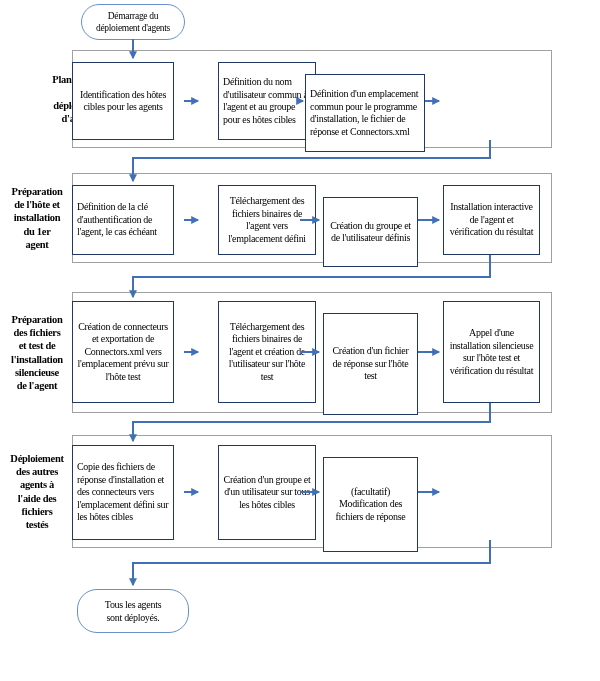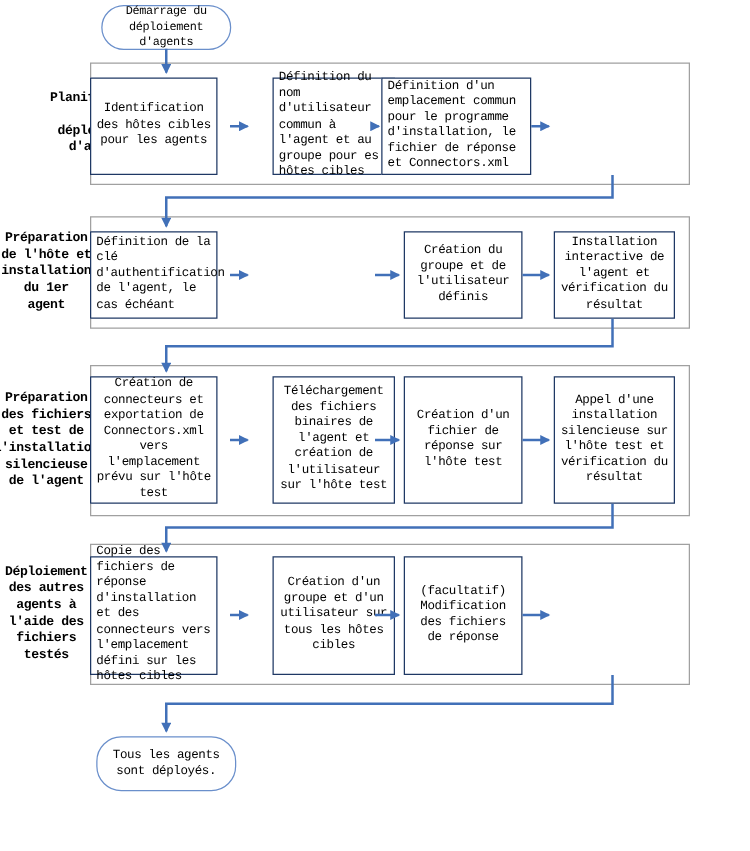--- a/index.html
+++ b/index.html
@@ -10,21 +10,21 @@
     --text-color: #000000;
     --bg: #ffffff;
   }
   * { box-sizing: border-box; }
   html, body { margin: 0; padding: 0; background: var(--bg); }
   #canvas {
     position: relative;
     width: 600px;
     height: 681px;
     background: var(--bg);
-    font-family: Liberation Mono, monospace;
+    font-family: Liberation Serif, serif;
     color: var(--text-color);
     overflow: hidden;
   }
 
   
   .oval {
     position: absolute;
     border: 1.5px solid var(--oval-border);
     border-radius: 20px;
     background: #fff;
@@ -91,21 +91,21 @@
     z-index: 3;
   }
   .ta-center { text-align: center; }
   .ta-left   { text-align: left; }
   .r1 { top: 62px;  height: 78px;  }
   .r2 { top: 185px; height: 70px;  }
   .r3 { top: 301px; height: 102px; }
   .r4 { top: 445px; height: 95px;  }
   .c1 { left: 72px;  width: 102px; }
   .c2 { left: 202px; width: 98px; margin-left: 16px;  }
-  .c3 { left: 323px; width: 95px;  }
+  .c3 { left: 323px; width: 95px; margin-top: 12px;  }
   .r1.c3 { left: 305px; width: 120px; }
   .c4 { left: 443px; width: 97px;  }
 
   
   #connectors {
     position: absolute;
     left: 0; top: 0;
     width: 600px; height: 681px;
     z-index: 10;
     pointer-events: none;
@@ -150,20 +150,21 @@
 agents à
 l'aide des
 fichiers
 testés</div>
 
   <div class="box r1 c1 ta-center">Identification des hôtes cibles pour les agents</div>
   <div class="box r1 c2 ta-left">Définition du nom d'utilisateur commun à l'agent et au groupe pour es hôtes cibles</div>
   <div class="box r1 c3 ta-left">Définition d'un emplacement commun pour le programme d'installation, le fichier de réponse et Connectors.xml</div>
 
   <div class="box r2 c1 ta-left">Définition de la clé d'authentification de l'agent, le cas échéant</div>
+  <div class="box r2 c2 ta-center">Téléchargement des fichiers binaires de l'agent vers l'emplacement défini</div>
   <div class="box r2 c3 ta-center">Création du groupe et de l'utilisateur définis</div>
   <div class="box r2 c4 ta-center">Installation interactive de l'agent et vérification du résultat</div>
 
   <div class="box r3 c1 ta-center">Création de connecteurs et exportation de Connectors.xml vers l'emplacement prévu sur l'hôte test</div>
   <div class="box r3 c2 ta-center">Téléchargement des fichiers binaires de l'agent et création de l'utilisateur sur l'hôte test</div>
   <div class="box r3 c3 ta-center">Création d'un fichier de réponse sur l'hôte test</div>
   <div class="box r3 c4 ta-center">Appel d'une installation silencieuse sur l'hôte test et vérification du résultat</div>
 
   <div class="box r4 c1 ta-left">Copie des fichiers de réponse d'installation et des connecteurs vers l'emplacement défini sur les hôtes cibles</div>
   <div class="box r4 c2 ta-center">Création d'un groupe et d'un utilisateur sur tous les hôtes cibles</div>

